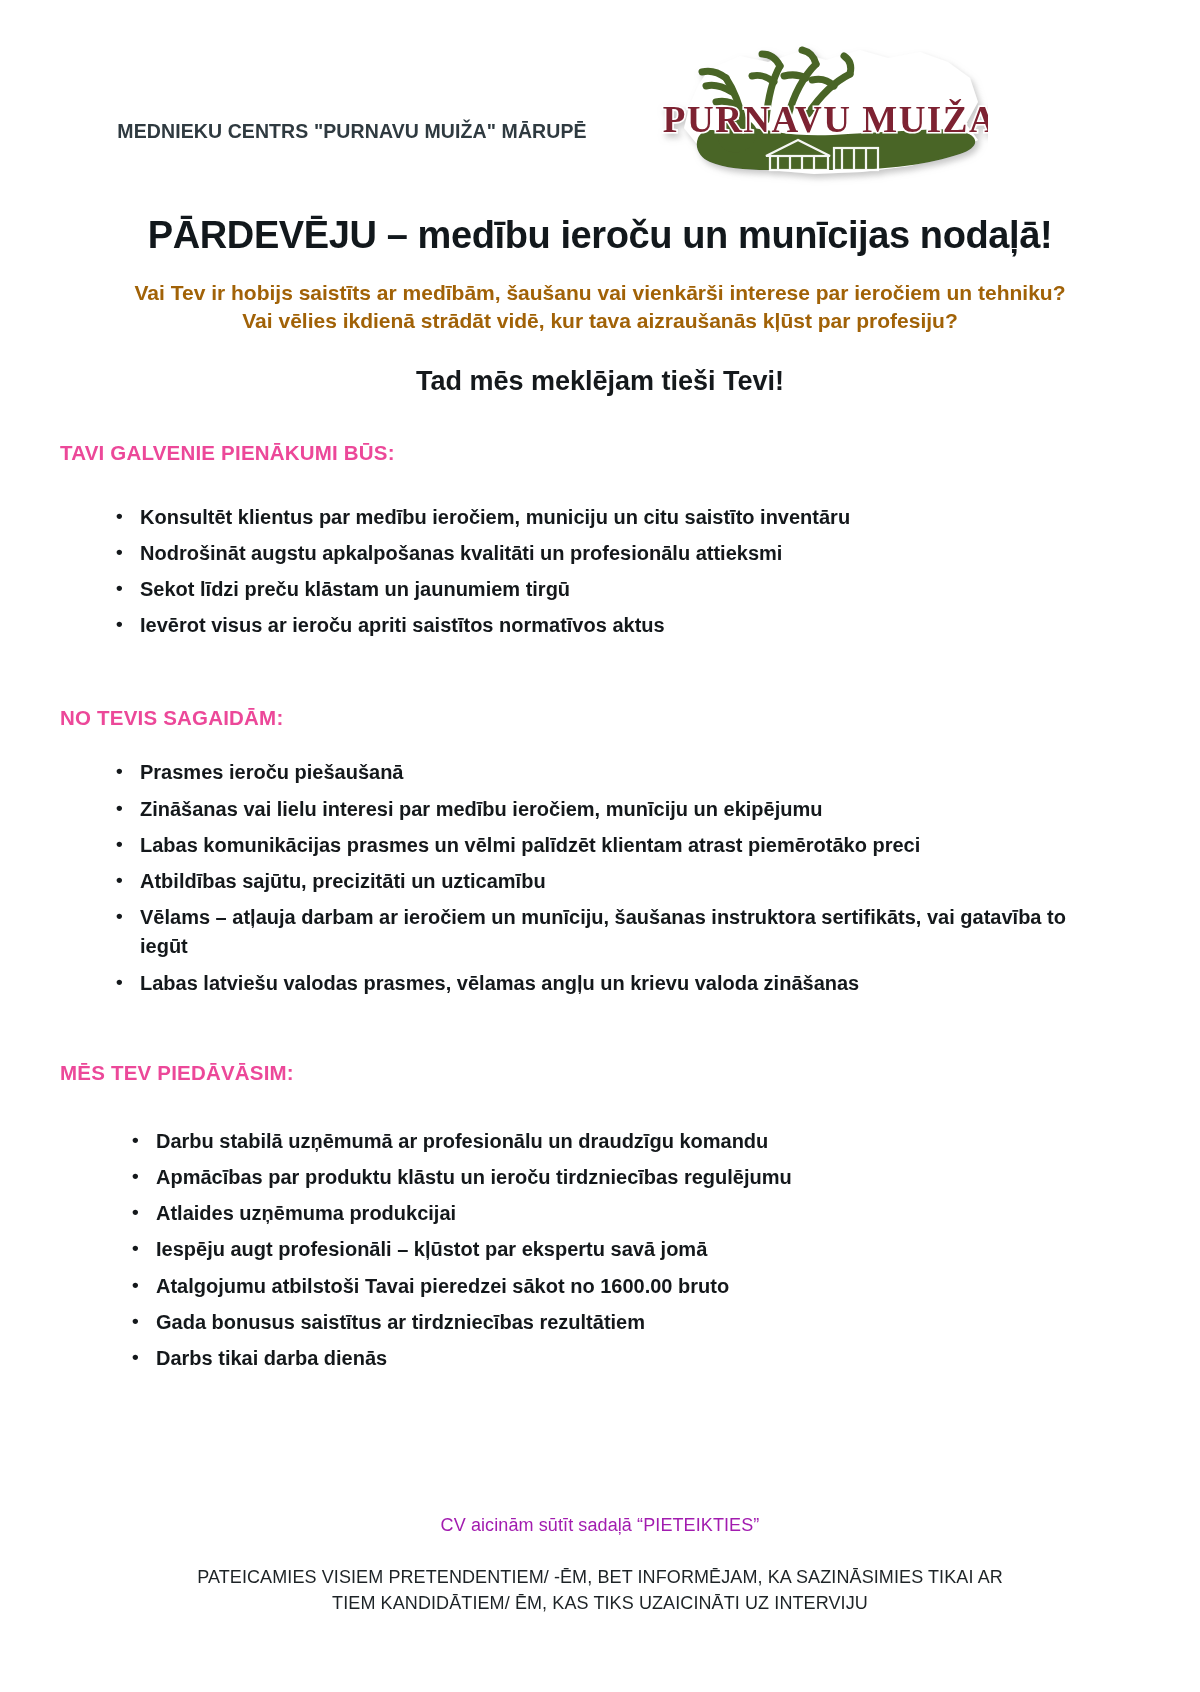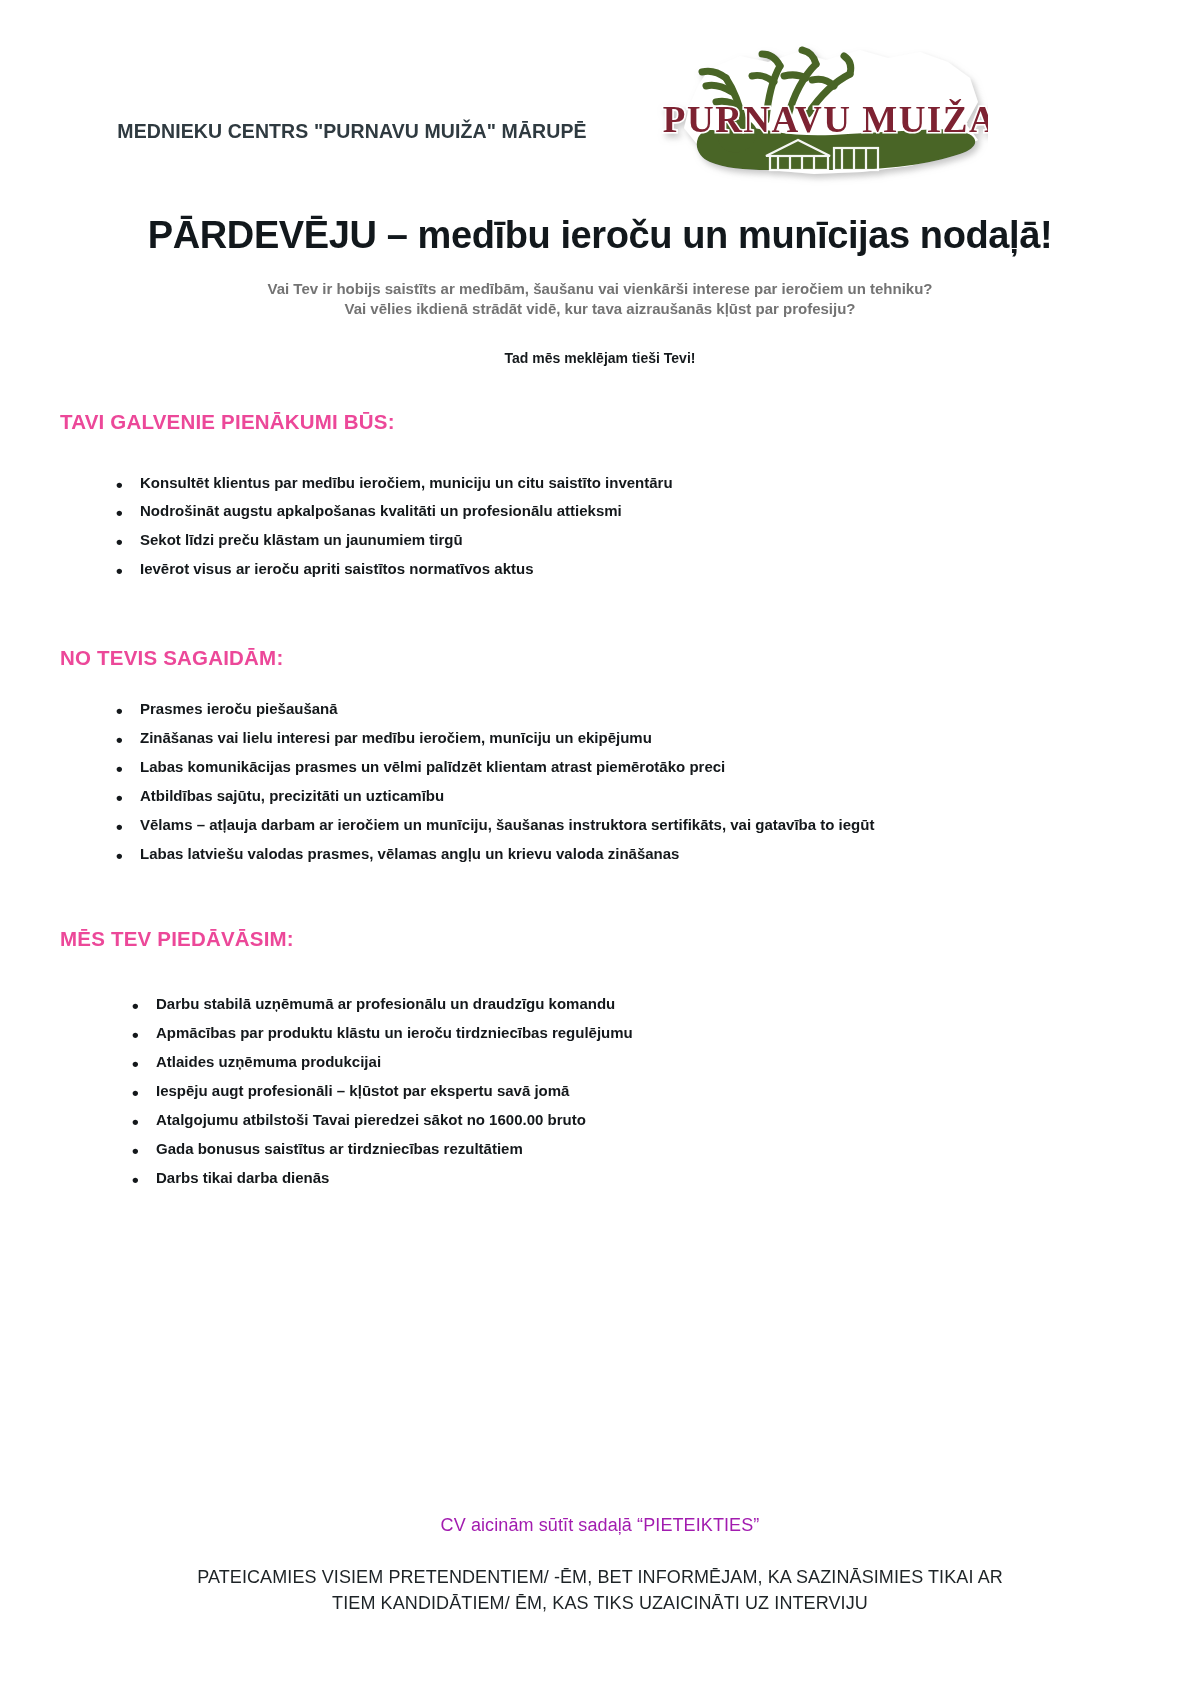--- a/index.html
+++ b/index.html
@@ -60,30 +60,30 @@
     font-size: 38px;
     font-weight: bold;
     letter-spacing: -0.4px;
     color: #12181c;
   }
 
   .intro {
     margin: 22px auto 0 auto;
     width: 1010px;
     text-align: center;
-    font-size: 15px;
+    font-size: 21px;
     font-weight: bold;
     line-height: 1.35;
-    color: #737373;
+    color: #a16207;
   }
   .intro .q2 { display: block; }
   .callout {
     margin: 30px auto 0 auto;
     text-align: center;
-    font-size: 14px;
+    font-size: 27px;
     font-weight: bold;
     color: #15191c;
   }
 
   
   .section { margin-top: 0; }
   .section-heading {
     color: #ec4899;
     font-size: 20.5px;
     font-weight: bold;
@@ -91,21 +91,21 @@
     margin: 0;
     padding-left: 60px;
   }
   .bullets {
     list-style: none;
     margin: 0;
     padding: 0;
   }
   .bullets li {
     position: relative;
-    font-size: 15px;
+    font-size: 20px;
     font-weight: bold;
     line-height: 1.46;
     color: #14181b;
     padding-left: 140px;
     padding-right: 110px;
     margin-bottom: 7px;
   }
   .bullets li::before {
     content: "•";
     position: absolute;

